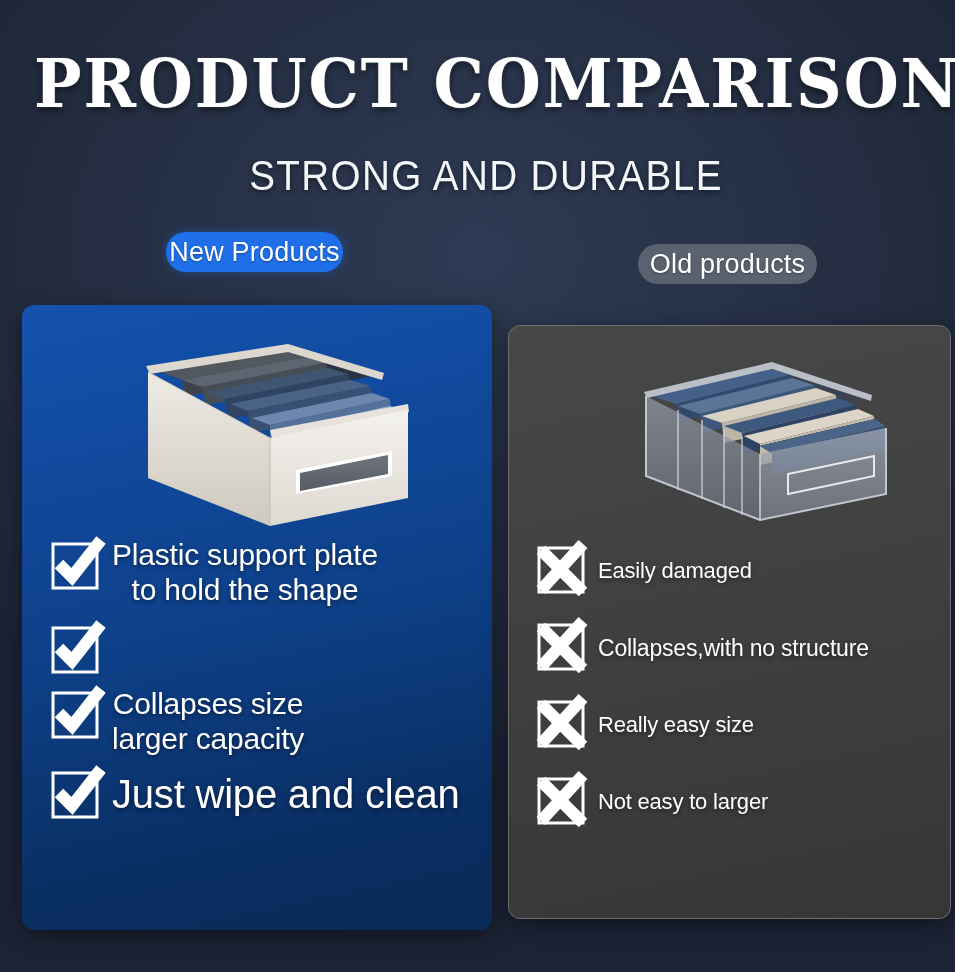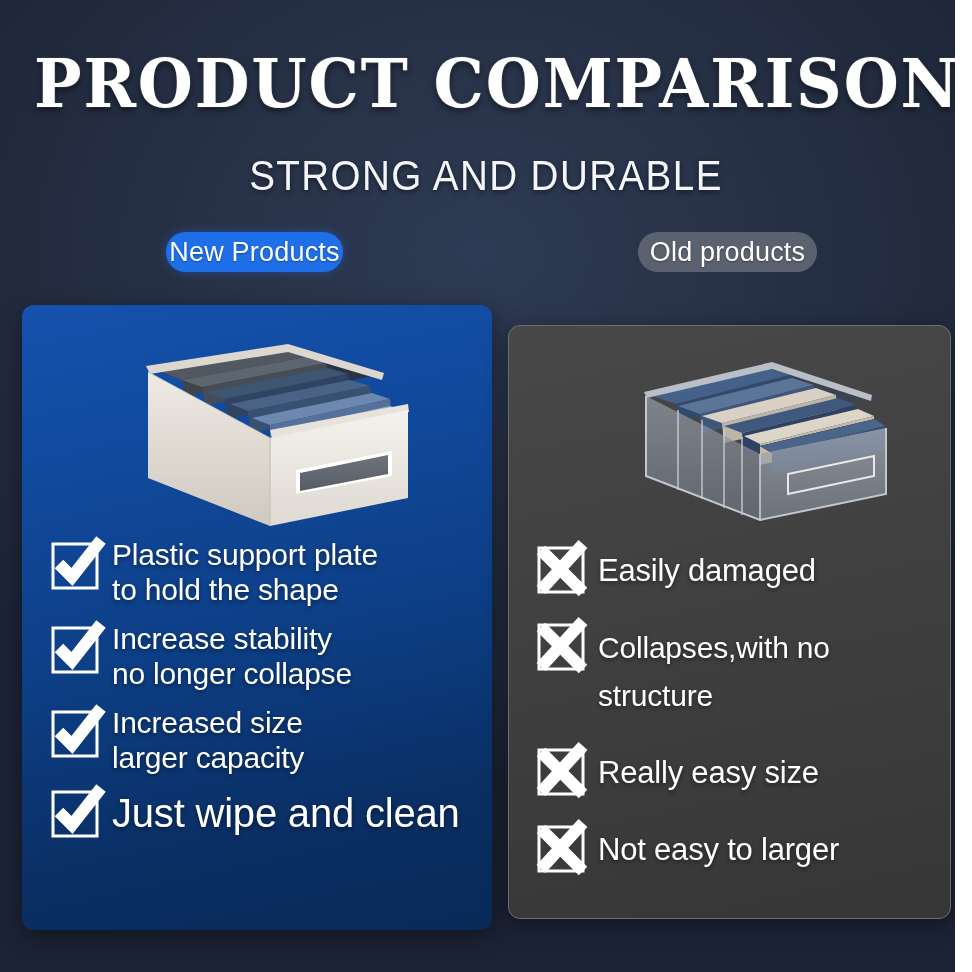--- a/index.html
+++ b/index.html
@@ -60,21 +60,21 @@
     white-space:nowrap;
     text-shadow:0 1px 2px rgba(0,0,0,.35);
   }
   #badge-new {
     left:166px; top:232px; width:177px;
     background:#1f6fe8;
     box-shadow:0 0 10px rgba(31,111,232,.45);
     text-align:right;
   }
   #badge-old {
-    left:638px; top:232px; width:179px;
+    left:638px; top:244px; width:179px;
     background:#5a626f;
   }
 
   
   .panel { position:absolute; border-radius:12px; overflow:hidden; }
   #panel-new {
     left:22px; top:305px; width:470px; height:625px;
     background:linear-gradient(168deg, #1552ae 0%, #114a9e 22%, #0d3f86 52%, #0a2f64 80%, #082a57 100%);
     box-shadow:0 6px 22px rgba(0,0,0,.42);
   }
@@ -88,21 +88,21 @@
   
   .product { position:absolute; }
   #product-new { left:120px; top:330px; width:290px; height:200px; }
   #product-old { left:630px; top:348px; width:260px; height:185px; }
 
   
   .list { position:absolute; }
   #list-new { left:50px; top:536px; width:440px; }
   #list-old { left:536px; top:546px; width:410px; }
 
-  .row { display:flex; align-items:flex-start; }
+  .row { display:flex; align-items:flex-start;text-align:center; }
   #list-new .row { margin-bottom:13px; }
   #list-old .row { margin-bottom:28px; }
 
   .mark {
     position:relative;
     flex:0 0 auto;
     width:48px; height:48px;
     margin-right:14px;
   }
   .mark svg { position:absolute; left:-5px; top:-10px; overflow:visible; }
@@ -112,22 +112,22 @@
     font-family:"Liberation Sans", sans-serif;
     text-shadow:0 2px 4px rgba(0,0,0,.45);
     padding-top:1px;
   }
 
   
   .t-two  { font-size:30px; line-height:35px; letter-spacing:-.2px; }
   .t-one  { font-size:40px; line-height:48px; letter-spacing:-.2px; }
 
   
-  .t-big  { font-size:31px; line-height:48px; letter-spacing:-.2px; }
-  .t-small{ font-size:30px; line-height:48px; letter-spacing:-.2px; }
+  .t-big  { font-size:22px; line-height:48px; letter-spacing:-.2px; }
+  .t-small{ font-size:23px; line-height:48px; letter-spacing:-.2px; }
 
   #list-new .row.tall .mark { margin-top:4px; }
   #list-old .row .mark { margin-top:0px; }
 </style>
 </head>
 <body>
 
 <div id="stage">
 
   <div class="title">PRODUCT COMPARISON</div>
@@ -208,35 +208,31 @@
       </span>
     </div>
 
     <div class="row tall">
       <span class="mark">
         <svg width="62" height="62" viewBox="0 0 62 62">
           <rect x="8" y="14" width="44" height="44" fill="none" stroke="#ffffff" stroke-width="3"></rect>
           <path d="M14,34 L27,47 L56,10" fill="none" stroke="#ffffff" stroke-width="12"></path>
         </svg>
       </span>
-      <span class="row-text t-two">
-        <span>Increase stability</span><br>
-        <span>no longer collapse</span>
-      </span>
     </div>
 
     <div class="row tall">
       <span class="mark">
         <svg width="62" height="62" viewBox="0 0 62 62">
           <rect x="8" y="14" width="44" height="44" fill="none" stroke="#ffffff" stroke-width="3"></rect>
           <path d="M14,34 L27,47 L56,10" fill="none" stroke="#ffffff" stroke-width="12"></path>
         </svg>
       </span>
       <span class="row-text t-two">
-        <span>Increased size</span><br>
+        <span>Collapses size</span><br>
         <span>larger capacity</span>
       </span>
     </div>
 
     <div class="row">
       <span class="mark">
         <svg width="62" height="62" viewBox="0 0 62 62">
           <rect x="8" y="14" width="44" height="44" fill="none" stroke="#ffffff" stroke-width="3"></rect>
           <path d="M14,34 L27,47 L56,10" fill="none" stroke="#ffffff" stroke-width="12"></path>
         </svg>

